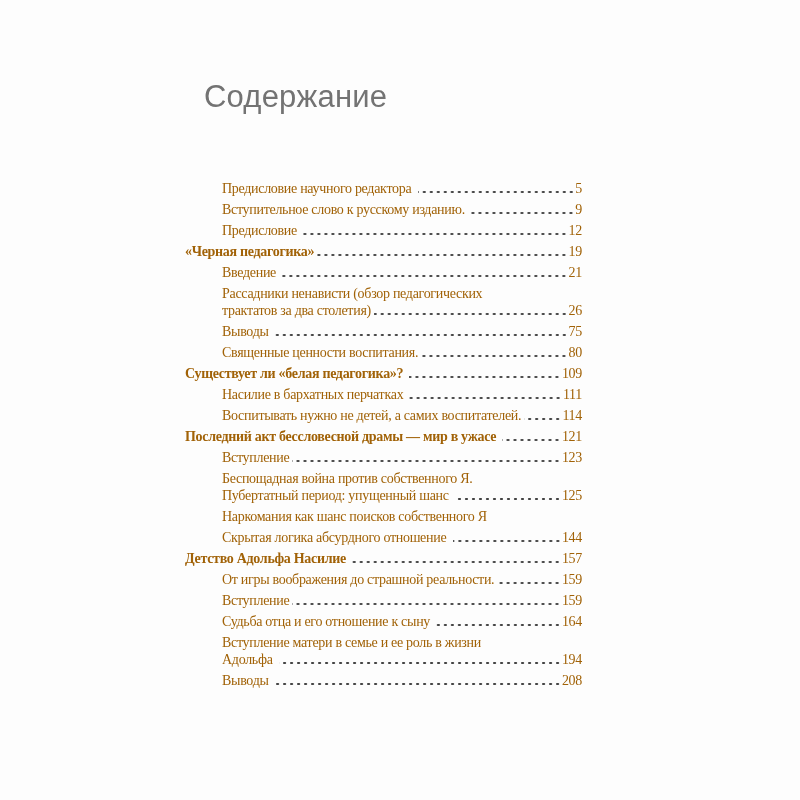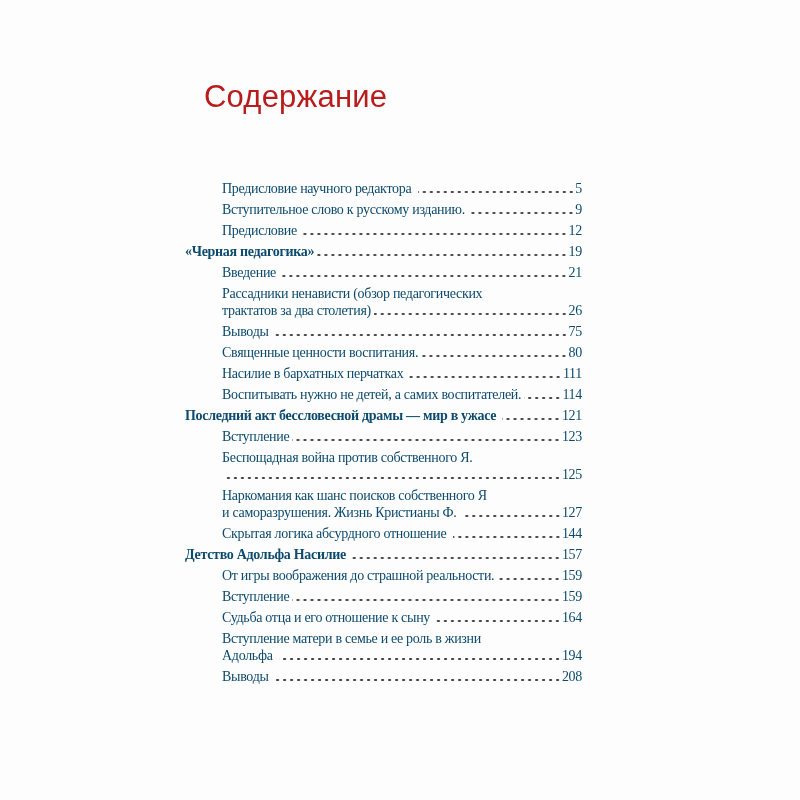--- a/index.html
+++ b/index.html
@@ -24,29 +24,29 @@
     top: 79px;
     width: 397px;
   }
   .title {
     margin: 0 0 0 19px;
     font-family: "Liberation Sans", sans-serif;
     font-weight: 400;
     font-size: 31px;
     line-height: 36px;
     letter-spacing: 0.2px;
-    color: #b91c1c;
+    color: #737373;
   }
   .toc {
     margin-top: 65px;
     font-family: "Liberation Serif", serif;
     font-size: 14px;
     line-height: 17px;
     letter-spacing: -0.3px;
-    color: #0c4a6e;
+    color: #a16207;
   }
   .entry {
     margin-bottom: 4px;
   }
   .entry .line {
     min-height: 17px;
   }
   .entry.sub .line {
     padding-left: 37px;
   }
@@ -132,20 +132,27 @@
             <span class="pg">75</span>
           </div>
         </div>
         <div class="entry sub">
           <div class="line last">
             <span class="txt">Священные ценности воспитания.</span>
             <span class="dots"></span>
             <span class="pg">80</span>
           </div>
         </div>
+        <div class="entry bold">
+          <div class="line last">
+            <span class="txt">Существует ли «белая педагогика»? </span>
+            <span class="dots"></span>
+            <span class="pg">109</span>
+          </div>
+        </div>
         <div class="entry sub">
           <div class="line last">
             <span class="txt">Насилие в бархатных перчатках</span>
             <span class="dots"></span>
             <span class="pg">111</span>
           </div>
         </div>
         <div class="entry sub">
           <div class="line last">
             <span class="txt">Воспитывать нужно не детей, а самих воспитателей.</span>
@@ -163,31 +170,27 @@
         <div class="entry sub">
           <div class="line last">
             <span class="txt">Вступление</span>
             <span class="dots"></span>
             <span class="pg">123</span>
           </div>
         </div>
         <div class="entry sub">
           <div class="line"><span class="txt">Беспощадная война против собственного Я.</span></div>
           <div class="line last">
+            <span class="txt">Пубертатный период: упущенный шанс </span>
             <span class="dots"></span>
             <span class="pg">125</span>
           </div>
         </div>
         <div class="entry sub">
           <div class="line"><span class="txt">Наркомания как шанс поисков собственного Я</span></div>
-          <div class="line last">
-            <span class="txt">и саморазрушения. Жизнь Кристианы Ф. </span>
-            <span class="dots"></span>
-            <span class="pg">127</span>
-          </div>
         </div>
         <div class="entry sub">
           <div class="line last">
             <span class="txt">Скрытая логика абсурдного отношение </span>
             <span class="dots"></span>
             <span class="pg">144</span>
           </div>
         </div>
         <div class="entry bold">
           <div class="line last">

